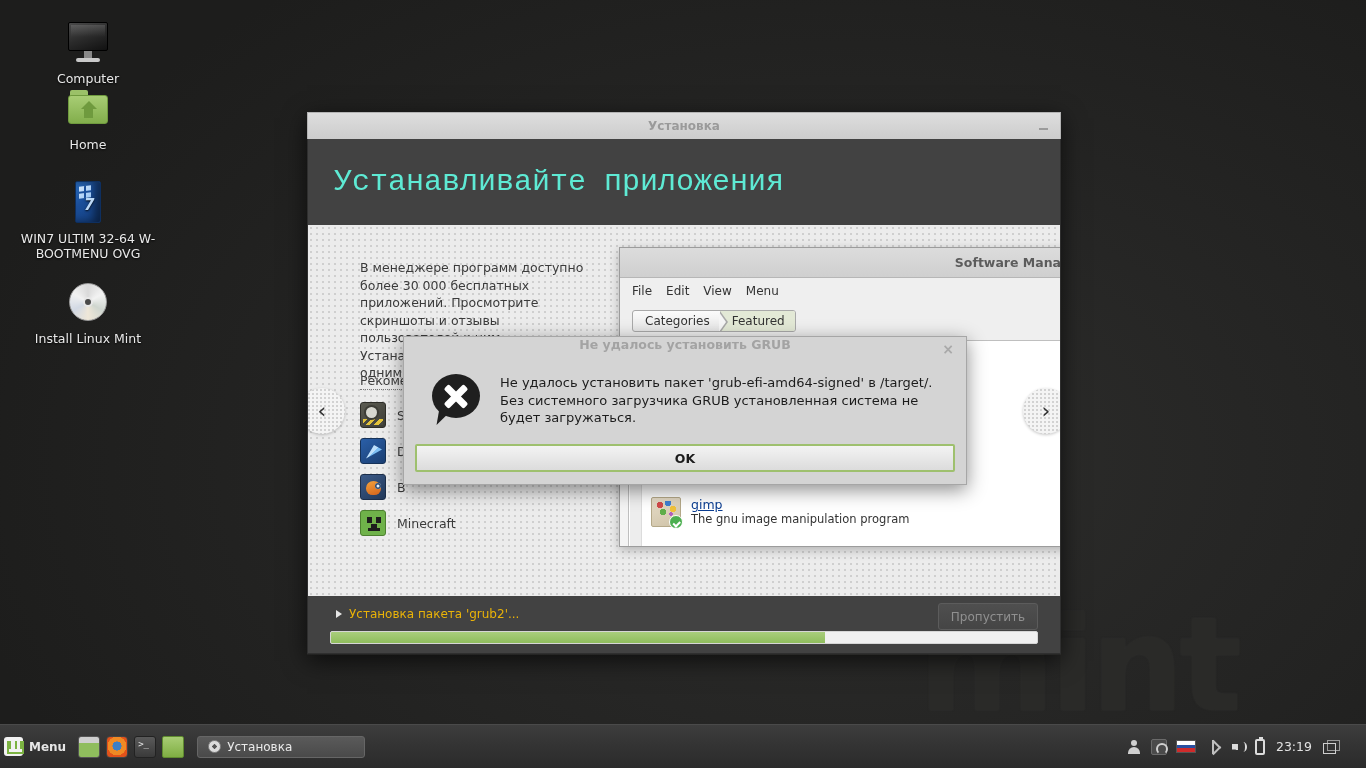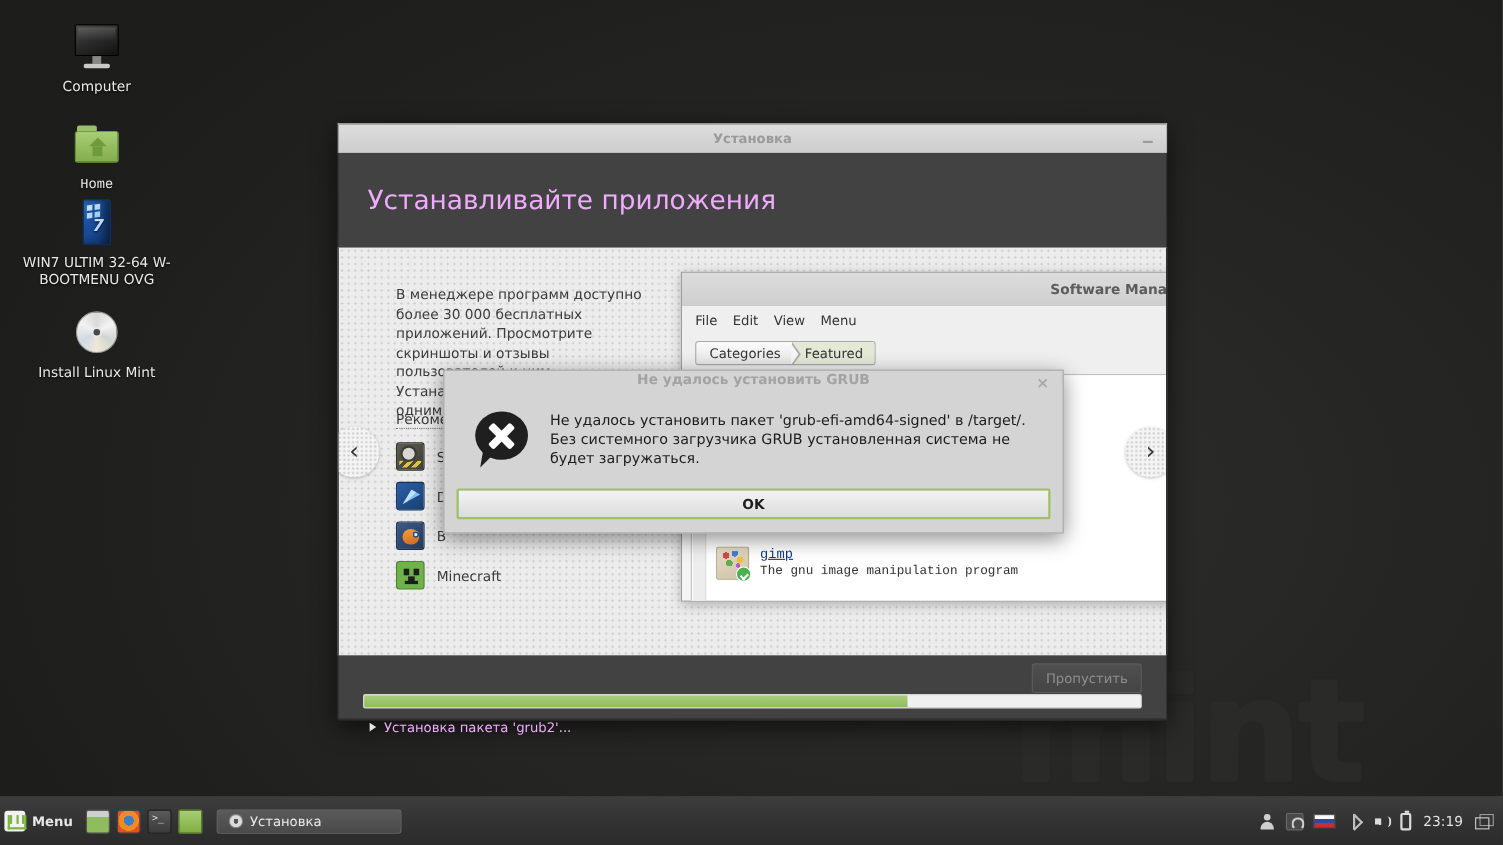--- a/index.html
+++ b/index.html
@@ -114,21 +114,21 @@
   #win-min i{display:block;width:9px;height:2px;background:#9b9b9b;margin-bottom:3px;}
 
   #win-header {
     height: 86px;
     background: #424242;
     display:flex; align-items:center;
     padding-left: 26px;
     border-left:1px solid #2f2f2f; border-right:1px solid #2f2f2f;
   }
   #win-header h1 {
-    margin:0; font-size:24px; font-weight:normal; color:#f0abfc;
+    margin:0; font-size:30px; font-weight:normal; color:#5eead4;font-family:Liberation Mono, monospace;
   }
 
   #slide-area {
     position: relative;
     height: 371px;
     background-color: #ececec;
     background-image:
       radial-gradient(#cfcfcf 1px, transparent 1.2px);
     background-size: 6px 6px;
     border-left:1px solid #2f2f2f; border-right:1px solid #2f2f2f;
@@ -248,21 +248,21 @@
     content:""; position:absolute; right:-8px; top:0; width:0;height:0;
     border-top:11px solid transparent;border-bottom:11px solid transparent;border-left:8px solid #a9a9a9; z-index:1;
   }
   .crumb.sep:before{
     content:""; position:absolute; right:-6.5px; top:1px; width:0;height:0;
     border-top:10px solid transparent;border-bottom:10px solid transparent;border-left:7px solid #f6f6f6; z-index:2;
   }
   #sm-body{ margin:0 8px; background:#fff; border:1px solid #bfbfbf; height:230px; position:relative;}
   #sm-scroll{ position:absolute; left:1px; top:1px; bottom:1px; width:12px; background:#ededed; border-right:1px solid #dcdcdc;}
   #sm-scroll i{ position:absolute; left:2px; top:4px; width:8px; height:90px; background:#c2c2c2; border-radius:4px;}
-  .pkg-row{ display:flex; align-items:flex-end; padding:6px 0 6px 22px;font-family:Liberation Mono, monospace; }
+  .pkg-row{ display:flex; align-items:flex-end; padding:6px 0 6px 22px; }
   .pkg-ico{ width:30px;height:30px;margin-right:10px;position:relative;flex:0 0 auto;
     background:linear-gradient(160deg,#e7ddc9,#cfc3a8); border:1px solid #b4a888; border-radius:2px;}
   .pkg-ico .splat{position:absolute;left:4px;top:3px;width:20px;height:16px;
     background:
       radial-gradient(circle 3px at 4px 4px,#d14a4a 99%,transparent),
       radial-gradient(circle 3px at 12px 2px,#3f7fd1 99%,transparent),
       radial-gradient(circle 3px at 17px 8px,#f0c23a 99%,transparent),
       radial-gradient(circle 3px at 7px 11px,#5fae4a 99%,transparent),
       radial-gradient(circle 2px at 15px 13px,#b060c0 99%,transparent);}
   .pkg-ico .chk{position:absolute;right:-3px;bottom:-3px;width:14px;height:14px;border-radius:50%;
@@ -306,21 +306,21 @@
   }
 
   
   #win-footer{
     height:58px; background:#424242;
     border:1px solid #2f2f2f; border-top:none;
     position:relative;
   }
   #prog-label{
     position:absolute; left:28px; top:11px;
-    font-size:12px; color:#f0abfc; display:flex; align-items:center; gap:7px;margin-top:47px;
+    font-size:12px; color:#eab308; display:flex; align-items:center; gap:7px;
   }
   #prog-tri{ width:0;height:0;border-left:6px solid #e6e6e6;border-top:4.5px solid transparent;border-bottom:4.5px solid transparent;}
   #btn-skip{
     position:absolute; right:22px; top:7px; width:100px; height:27px;
     background:linear-gradient(180deg,#4f4f4f,#454545);
     border:1px solid #5c5c5c; border-radius:3px;
     color:#909090; font-size:12px;
     font-family:"DejaVu Sans","Liberation Sans",sans-serif;
     cursor:default;
   }
@@ -360,21 +360,21 @@
   #tb-task{
     margin-left:10px; height:22px; min-width:168px;
     background:linear-gradient(180deg,#5a5a5a,#4a4a4a);
     border:1px solid #666; border-radius:3px;
     display:flex;align-items:center;gap:6px;padding:0 10px; cursor:pointer;
   }
   #tb-task .tico{width:13px;height:13px;border-radius:50%;
     background:radial-gradient(circle at 50% 50%,#555 0 28%,#dcdcdc 29% 100%);border:1px solid #888;}
   #tb-task span{font-size:12px;color:#eaeaea;}
 
-  #tray{ margin-left:auto; display:flex;align-items:center;gap:9px; padding-right:9px;}
+  #tray{ margin-left:auto; display:flex;align-items:center;gap:9px; padding-right:27px;}
   .tr{ width:16px;height:16px;position:relative;cursor:pointer;}
   .tr-user:after{content:"";position:absolute;left:5px;top:1px;width:6px;height:6px;border-radius:50%;background:#cfcfcf;}
   .tr-user:before{content:"";position:absolute;left:2px;top:8px;width:12px;height:7px;border-radius:6px 6px 0 0;background:#cfcfcf;}
   .tr-update{background:#4a4a4a;border:1px solid #6a6a6a;border-radius:2px;}
   .tr-update:after{content:"";position:absolute;left:4px;top:3px;width:8px;height:8px;border:2px solid #d0d0d0;border-radius:50%;border-bottom-color:transparent;}
   .tr-flag{width:20px;height:13px;border:1px solid #555;
     background:linear-gradient(180deg,#ffffff 0 33%,#2a4fa0 33% 66%,#cf2b2b 66% 100%);}
   .tr-blue:after{content:"";position:absolute;left:7px;top:1px;width:2px;height:14px;background:#bfbfbf;transform:rotate(0deg);}
   .tr-blue:before{content:"";position:absolute;left:3px;top:3px;width:9px;height:9px;border-right:2px solid #bfbfbf;border-top:2px solid #bfbfbf;transform:rotate(45deg);}
   .tr-vol:after{content:"";position:absolute;left:2px;top:5px;width:6px;height:6px;background:#dcdcdc;clip-path:polygon(0 0,60% 0,100% -40%,100% 140%,60% 100%,0 100%);}
@@ -395,21 +395,21 @@
 
   <div class="desk-icon" style="left:10px; top:18px;">
     <span class="glyph ic-monitor">
       <i class="scr"></i>
         <i class="neck"></i>
         <i class="base"></i>
     </span>
     <span>Computer</span>
   </div>
 
-  <div class="desk-icon" style="left:10px; top:108px;font-family:Liberation Mono, monospace;">
+  <div class="desk-icon" style="left:10px; top:84px;">
     <span class="glyph ic-home">
       <i class="tab"></i>
         <i class="body"></i>
         <i class="hroof"></i>
         <i class="hbody"></i>
     </span>
     <span>Home</span>
   </div>
 
   <div class="desk-icon" style="left:10px; top:178px;">

